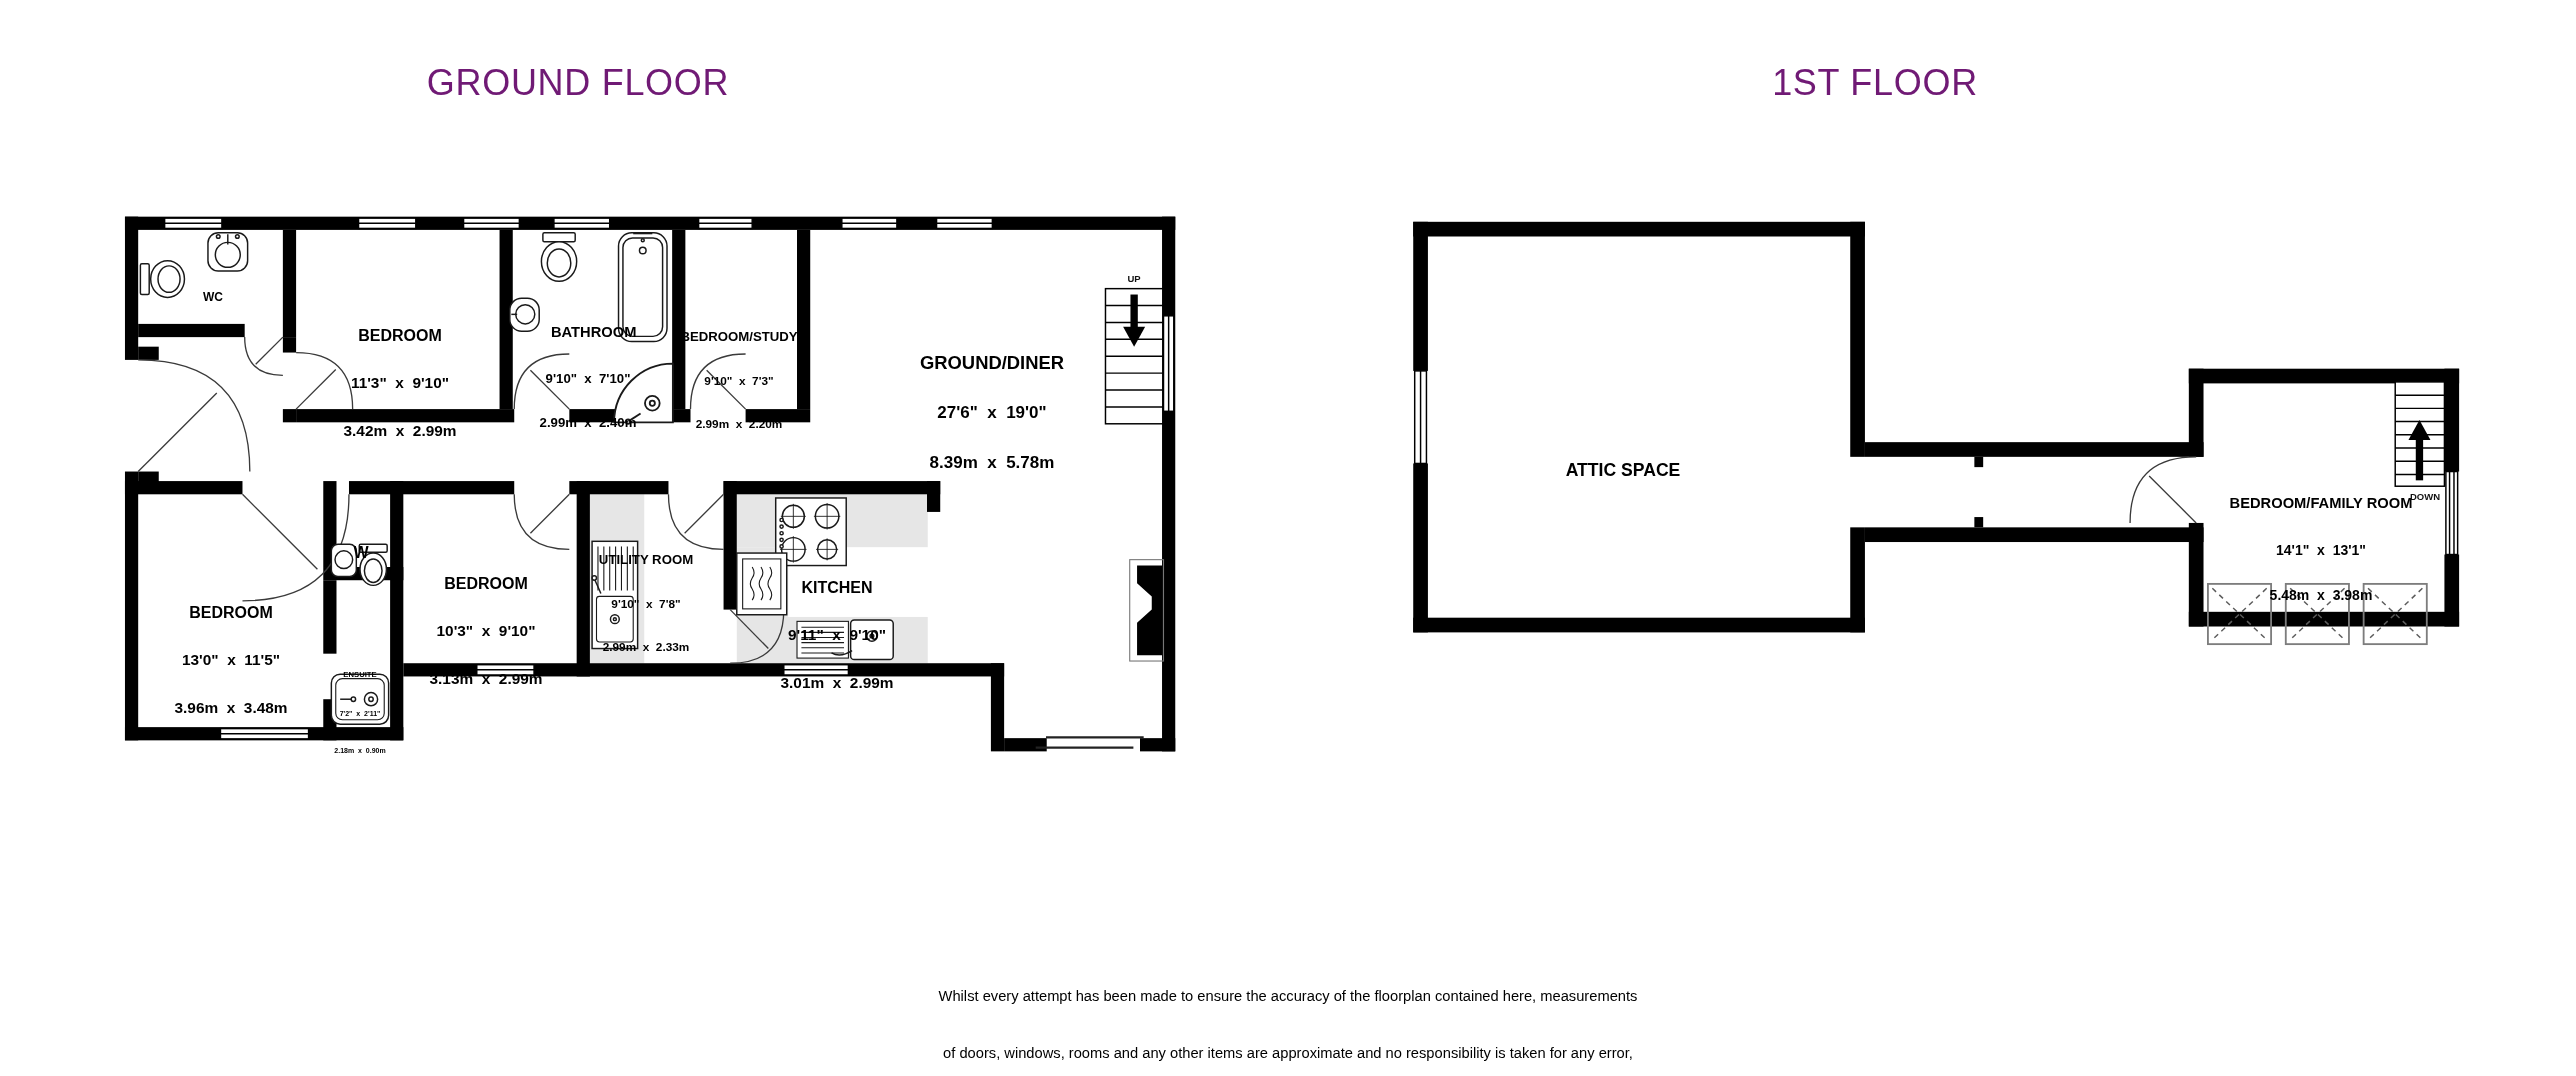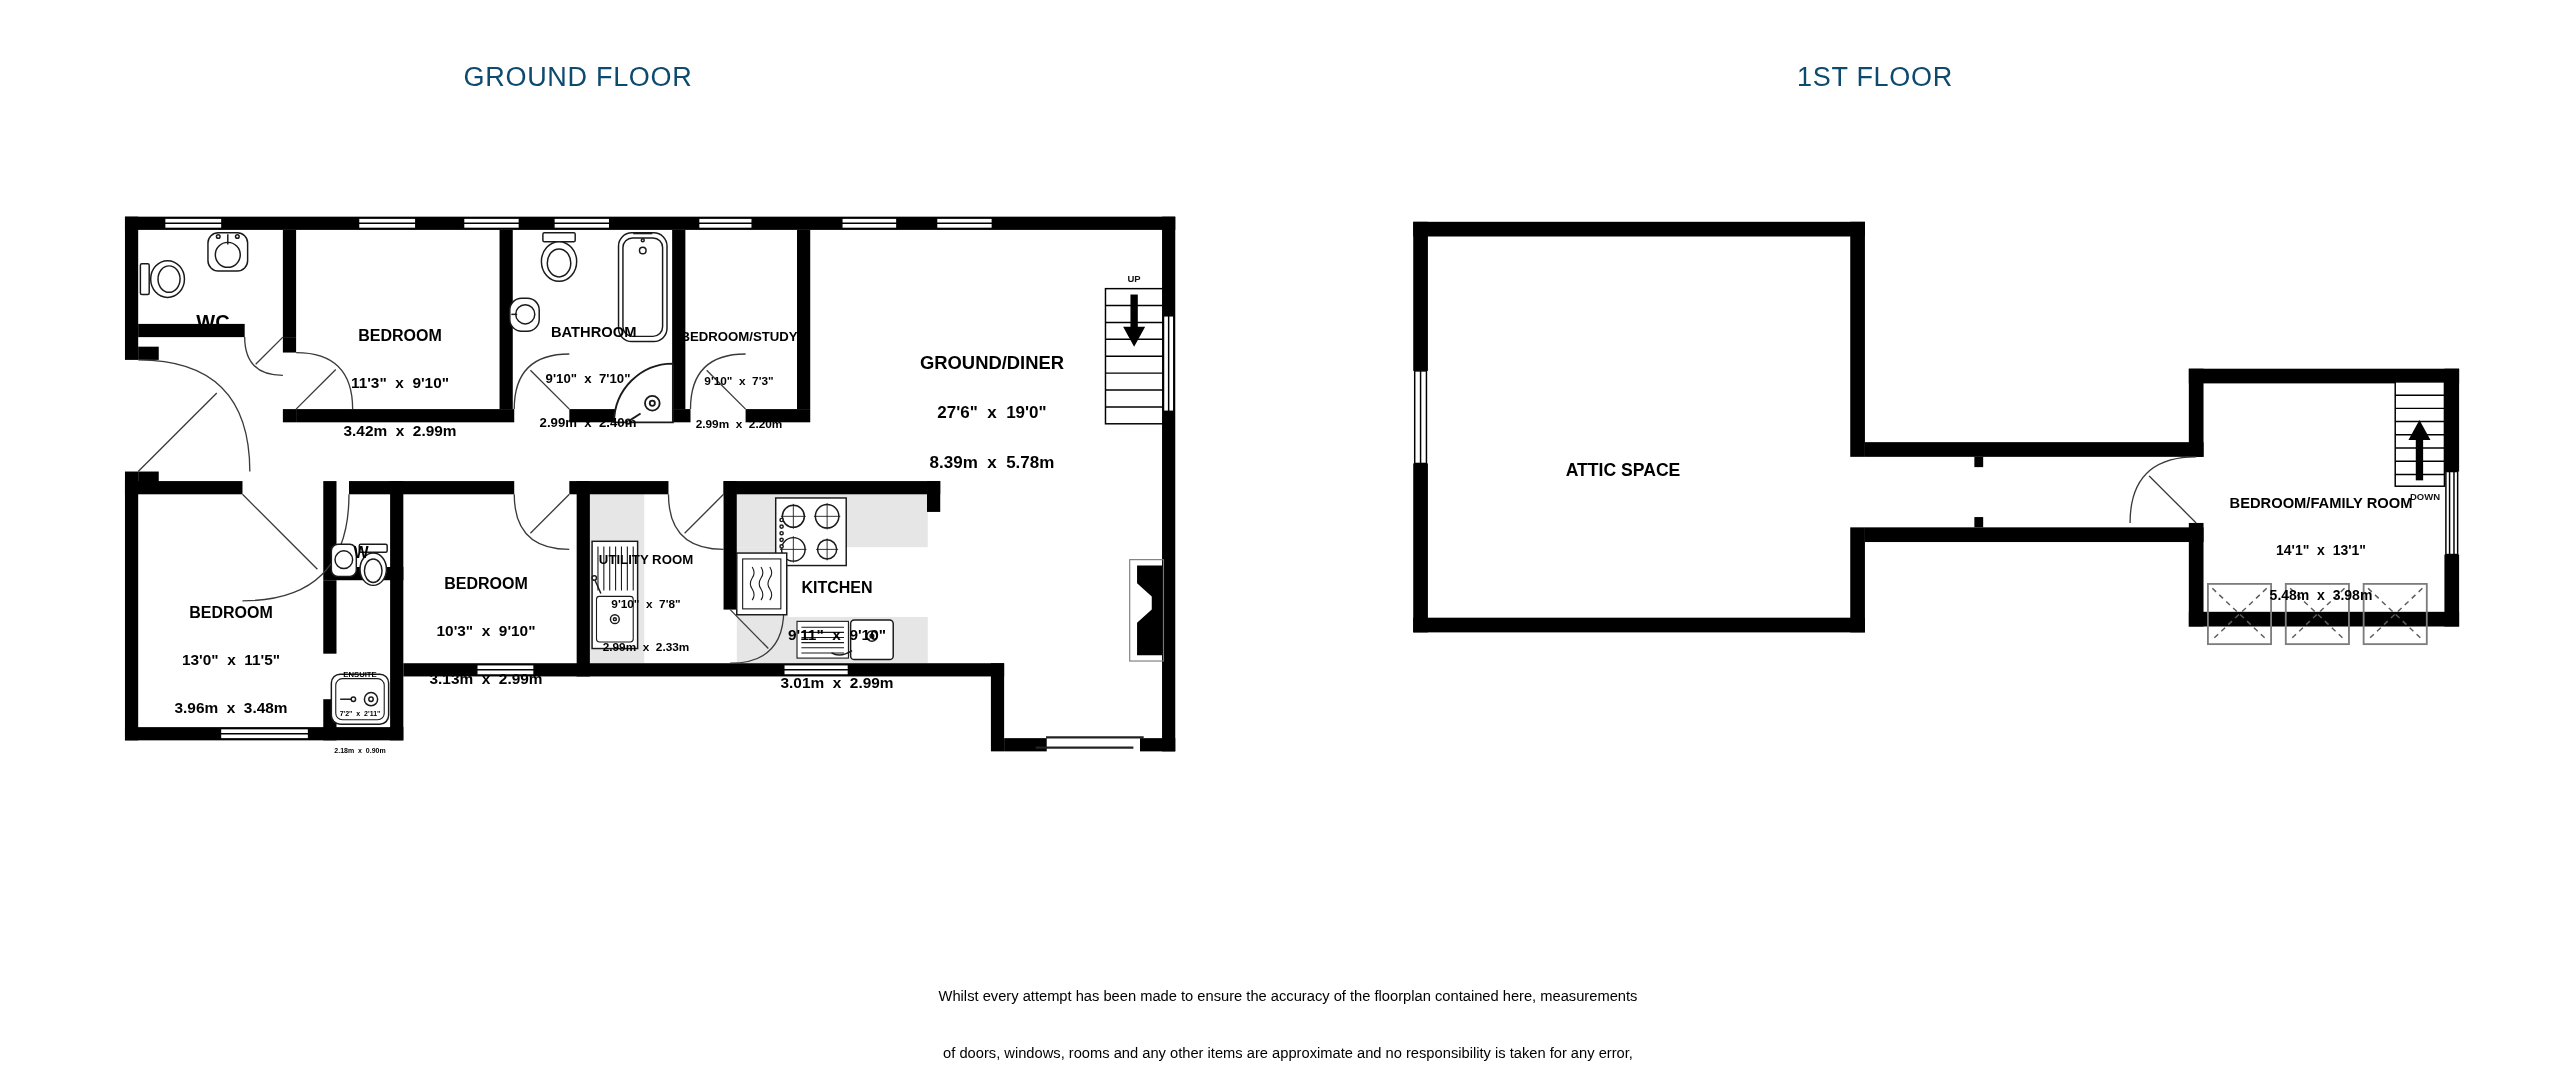--- a/index.html
+++ b/index.html
@@ -1,27 +1,27 @@
 <!DOCTYPE html>
 <html style="--background: #ffffff; --walls: #000000; --counter_grey: #e6e6e6; --ink: #000000;font-size:11.8px"><head>
 <meta charset="utf-8">
 <style>
   html,body{margin:0;padding:0;background:var(--background,#fff);}
   .canvas{position:relative;width:2576px;height:1076px;background:var(--background,#fff);
           font-family:"Liberation Sans", sans-serif;overflow:hidden;}
   svg{position:absolute;left:0;top:0;}
-  .floor-title{position:absolute;transform:translateX(-50%);font-size:27px;font-weight:400;
-               color:#0c4a6e;letter-spacing:0.7px;white-space:pre;}
+  .floor-title{position:absolute;transform:translateX(-50%);font-size:36px;font-weight:400;
+               color:#701a75;letter-spacing:0.7px;white-space:pre;}
   .room-label{position:absolute;transform:translateX(-50%);text-align:center;white-space:pre;
               font-weight:bold;color:var(--ink,#000);line-height:1.22;}
   .md .nm{font-size:16px;} .md .dm{font-size:15.4px;}
   .lg .nm{font-size:18.4px;} .lg .dm{font-size:17px;}
   .sm .nm{font-size:13.2px;text-align:right;} .sm .dm{font-size:11.8px;}
   .xs .nm{font-size:7.7px;line-height:1.3;} .xs .dm{font-size:7px;line-height:1.3;}
-  .tag{font-size:20px;}
+  .tag{font-size:12px;}
   .tag-sm{font-size:16px;}
   .tag-md{font-size:17.6px;}
   .updown{position:absolute;transform:translateX(-50%);font-size:9.5px;font-weight:700;color:#111;}
   .disclaimer{position:absolute;left:1288px;top:949px;transform:translateX(-50%);
               text-align:center;font-size:14.7px;line-height:19px;color:#000;white-space:pre;}
 </style>
 </head>
 <body>
 
 <div class="canvas">

